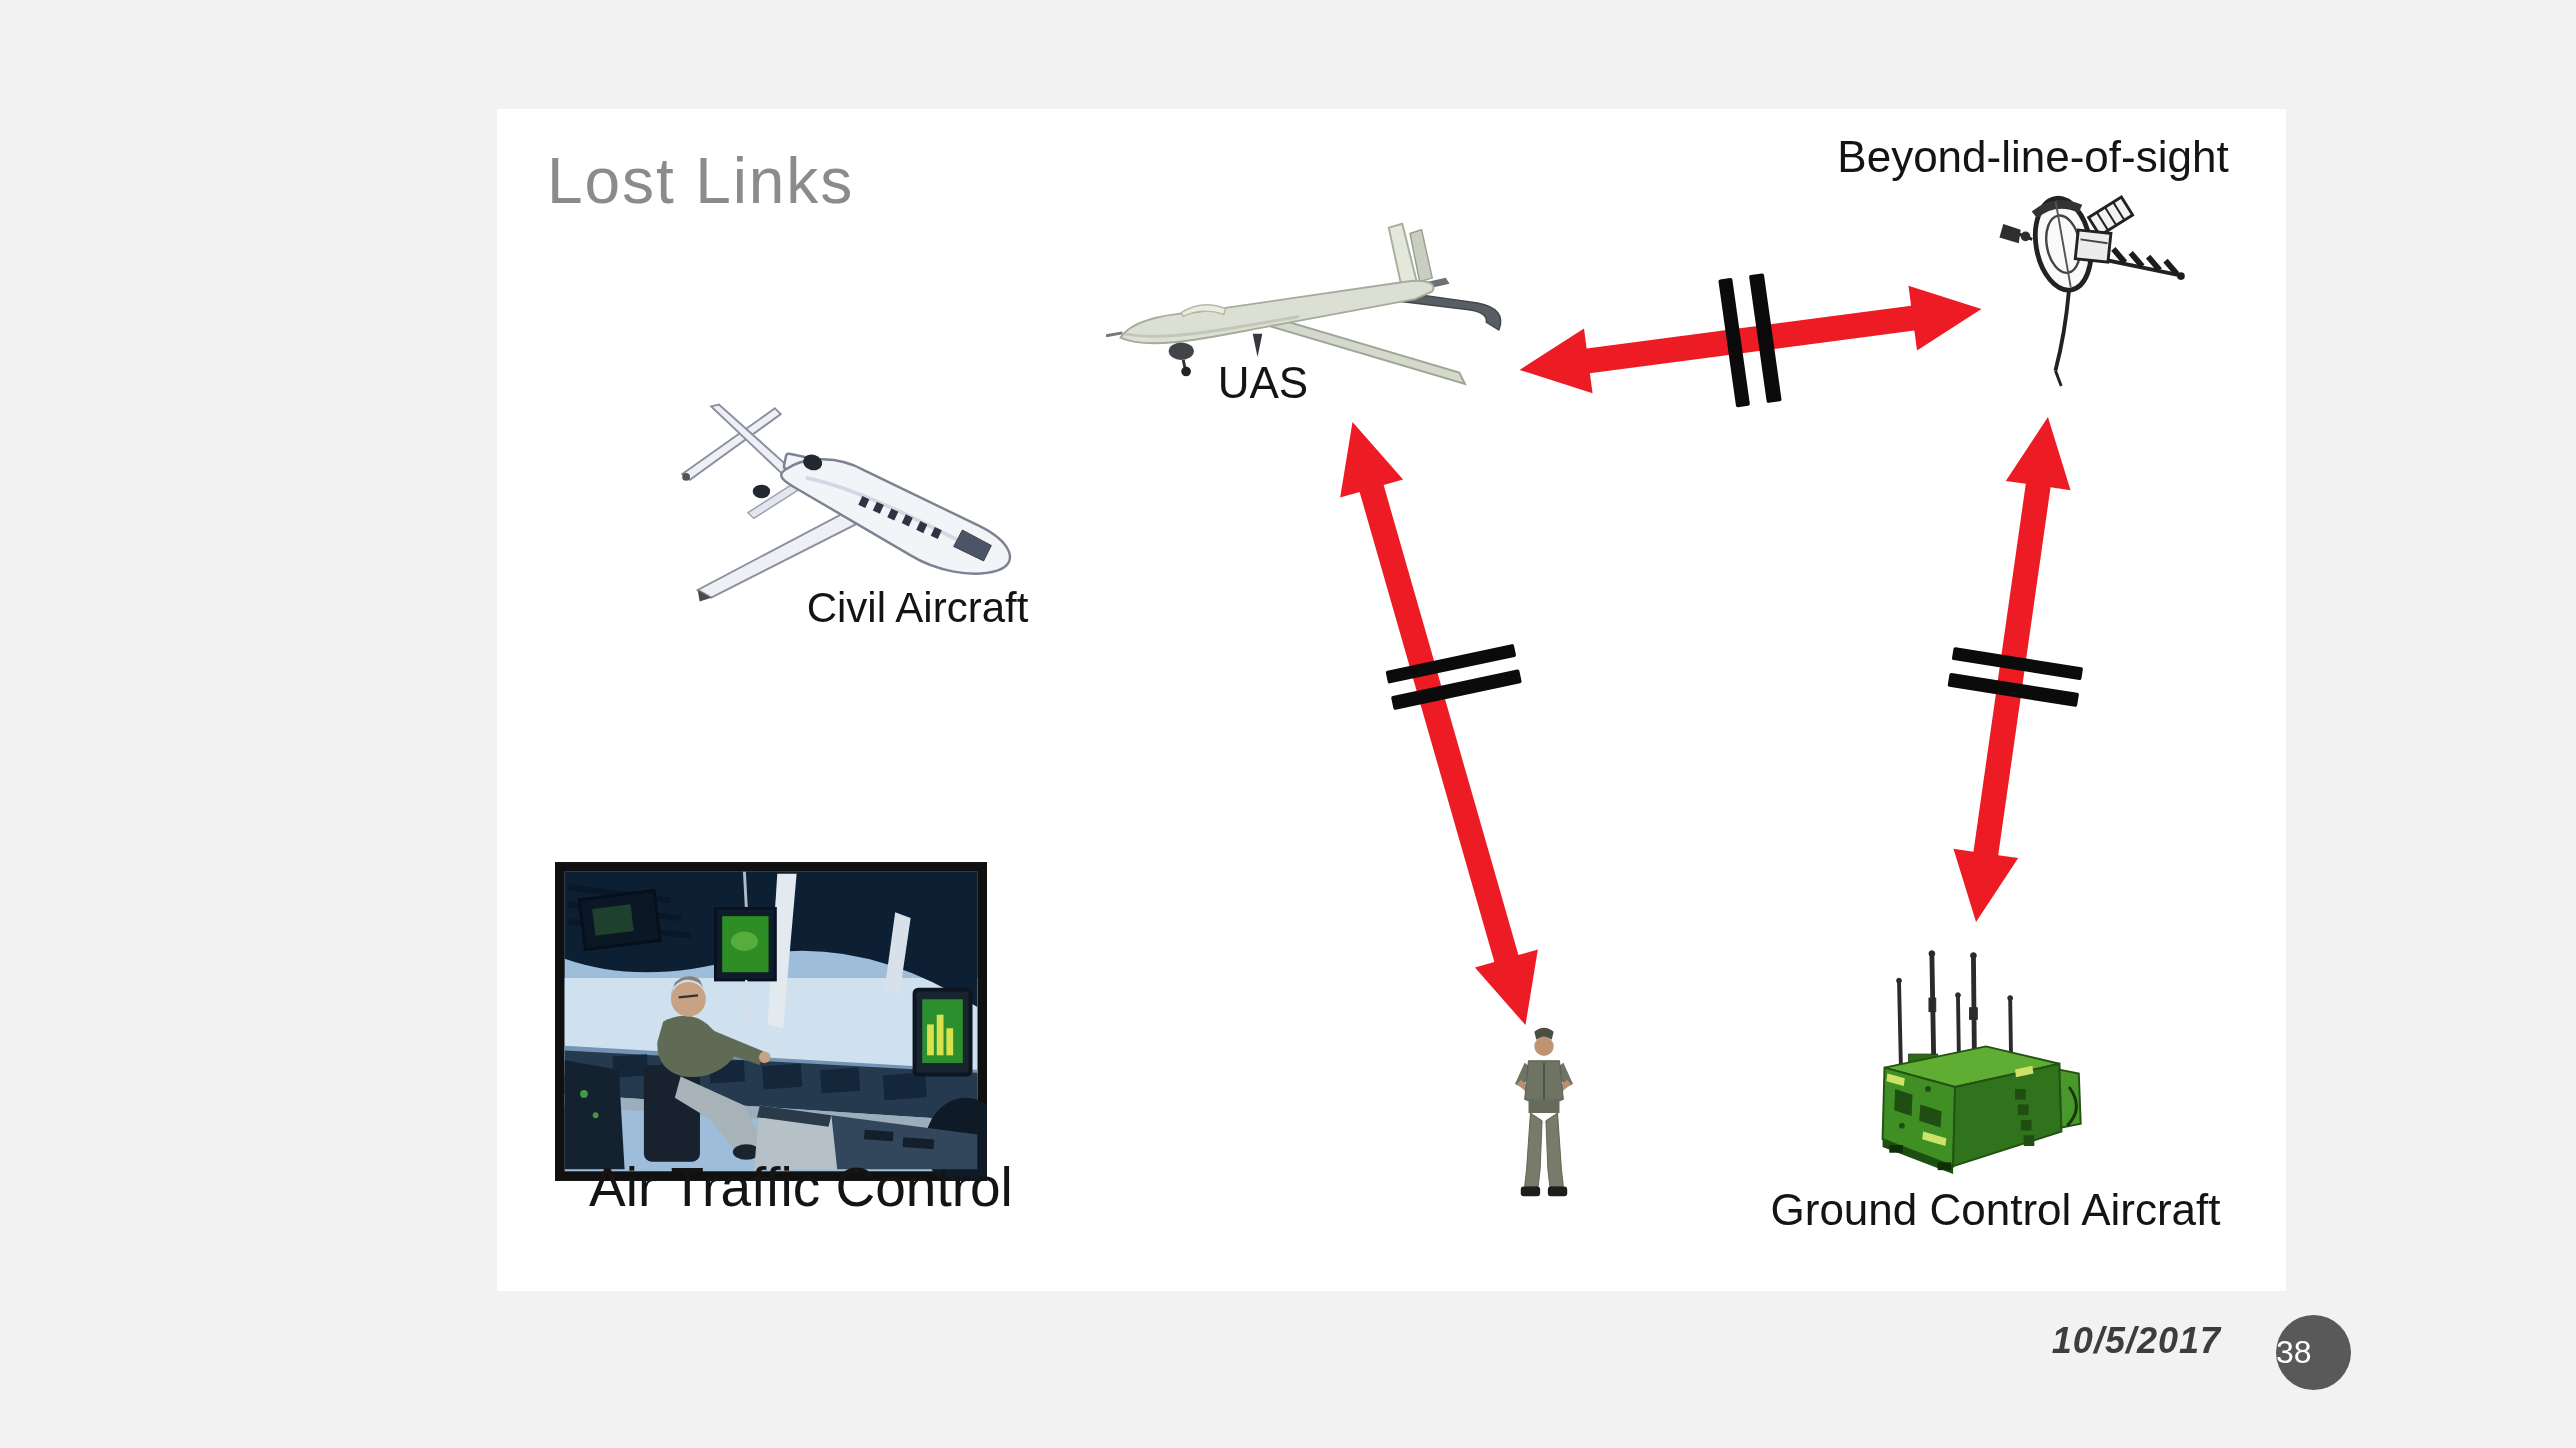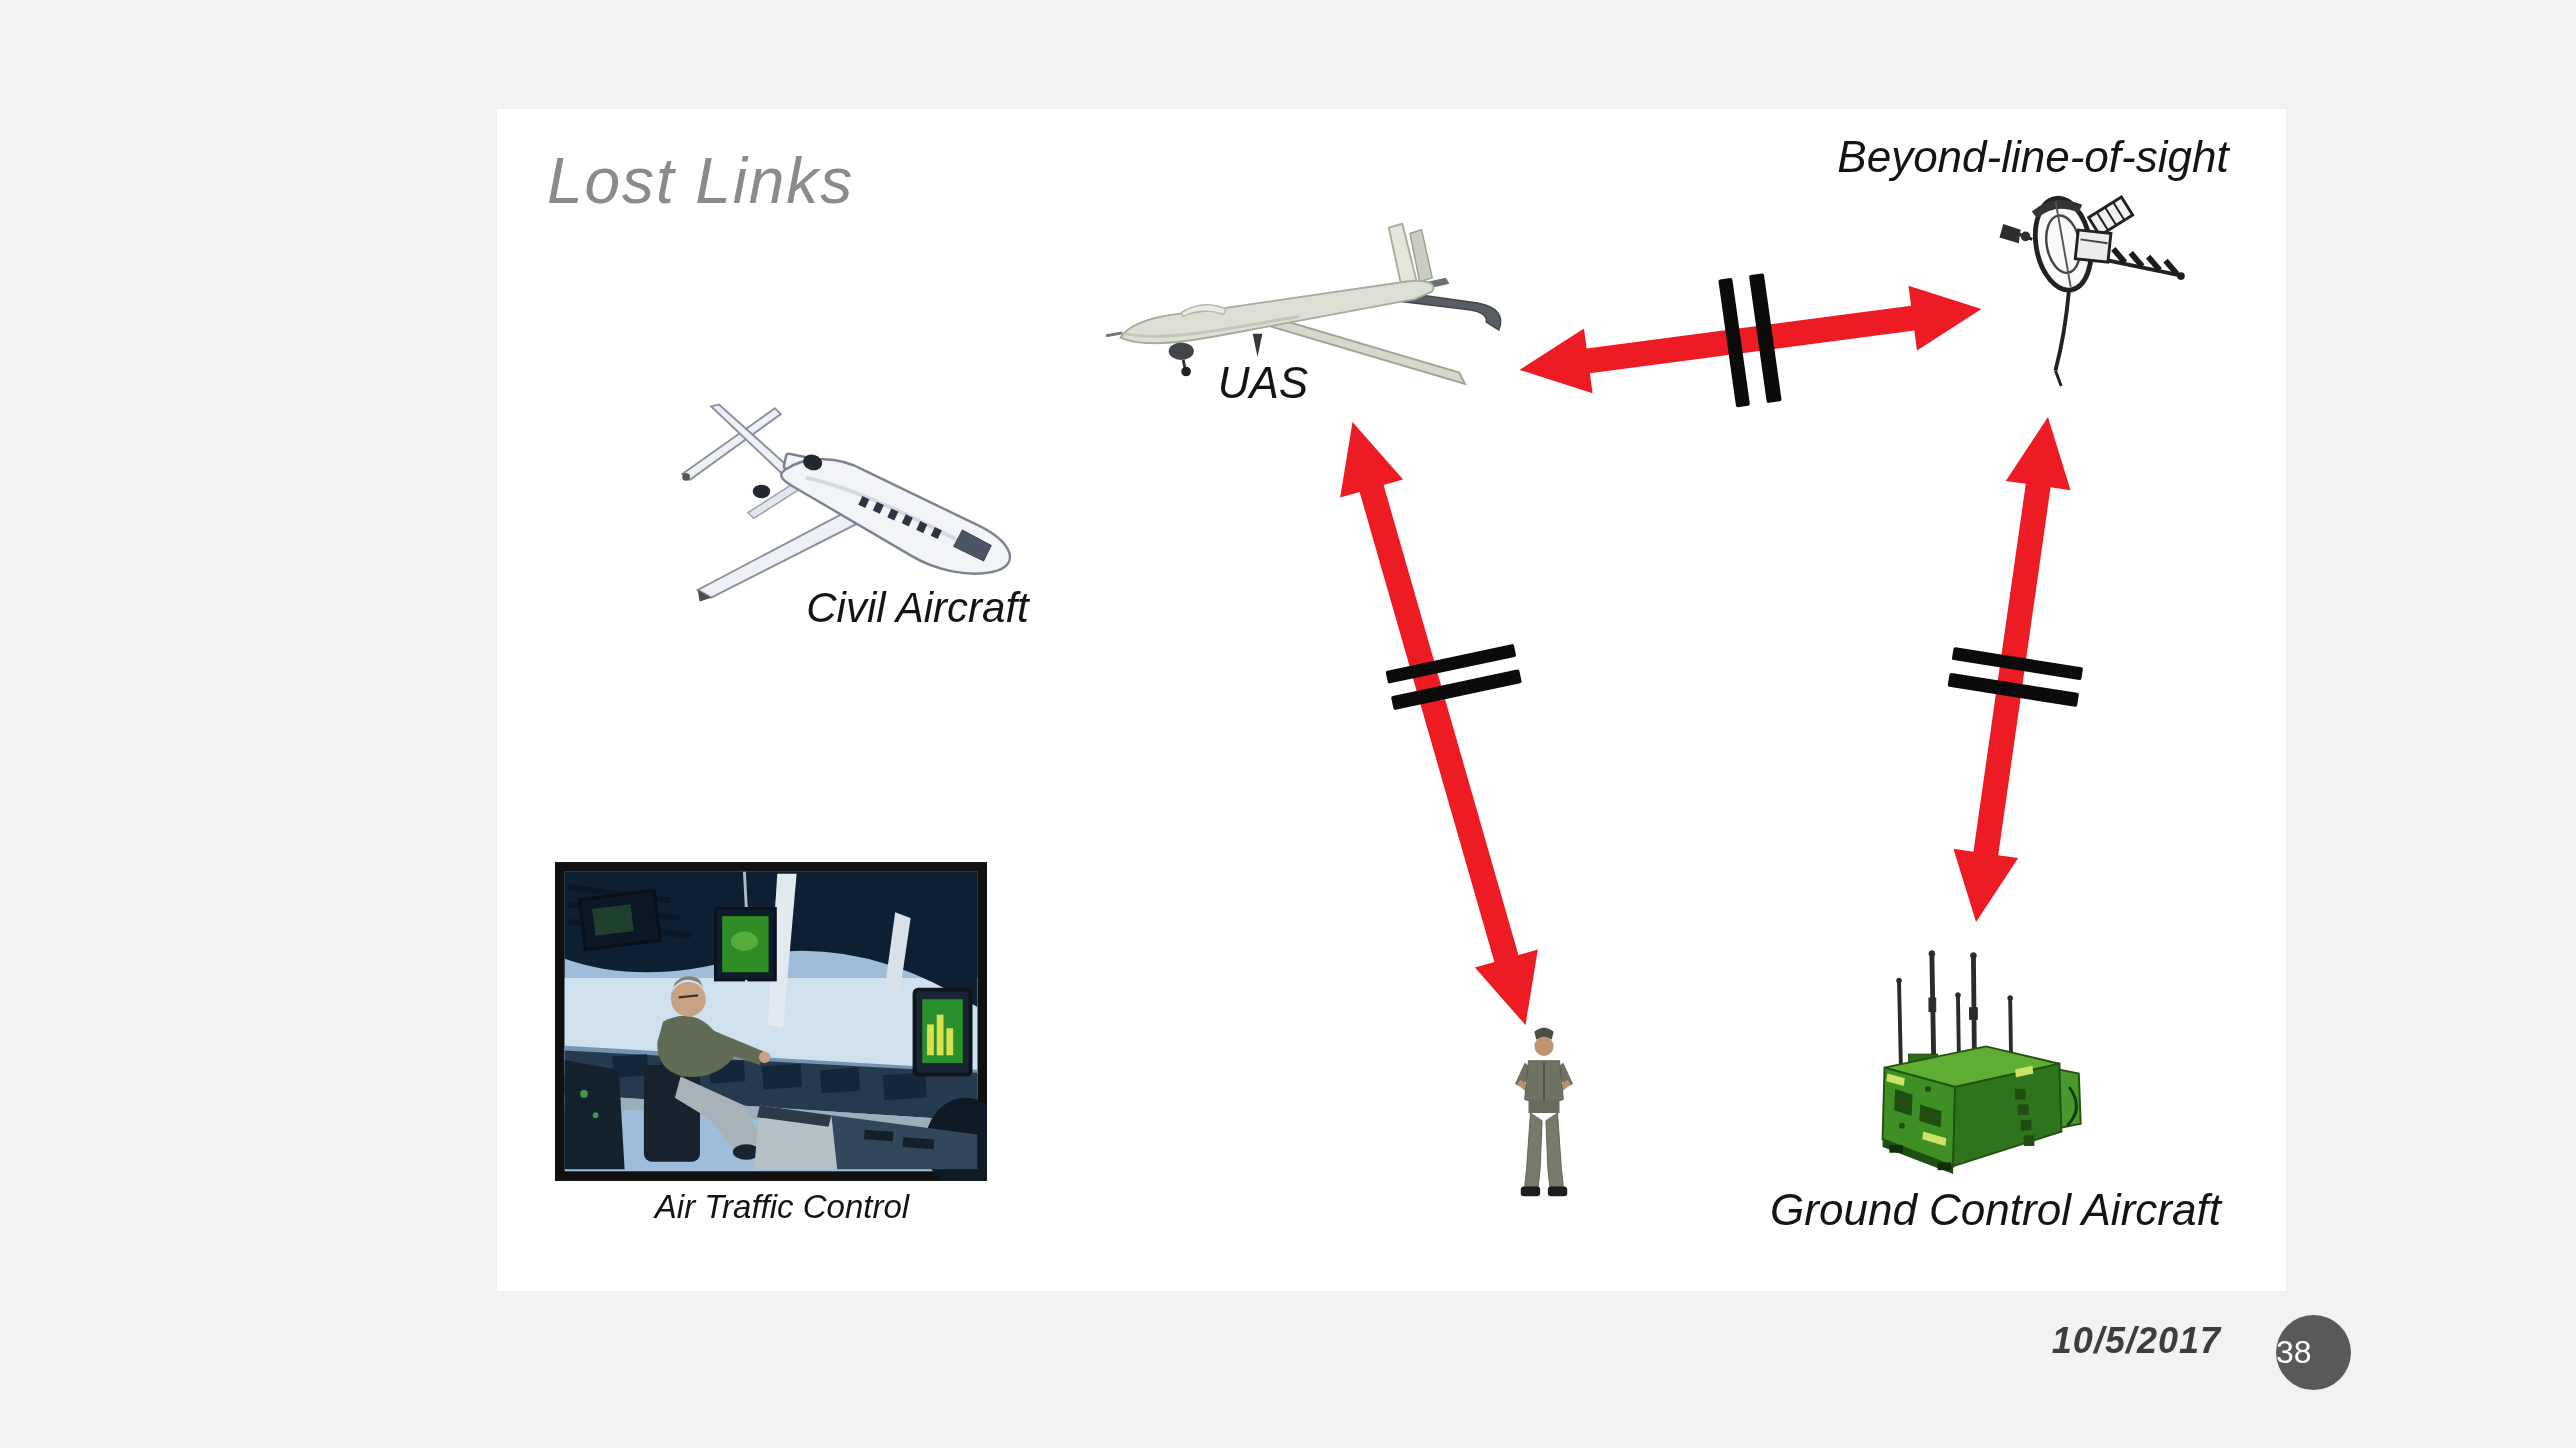--- a/index.html
+++ b/index.html
@@ -5,35 +5,34 @@
   html,body{margin:0;padding:0;}
   body{
     width:2576px;height:1449px;
     background:#f2f2f2;
     font-family:"Liberation Sans", sans-serif;
     position:relative;overflow:hidden;
   }
   .slide{
     position:absolute;left:497px;top:109px;width:1789px;height:1182px;
     background:#ffffff;
-    font-style:italic;
   }
   .abs{position:absolute;}
   .slide-title{
     left:50px;top:35px;
     font-size:64px;color:#8b8b8b;letter-spacing:1.9px;font-weight:400;
     white-space:nowrap;
   }
   .node-label{
     color:#141414;font-weight:400;text-align:center;white-space:nowrap;
   }
   .lbl-blos{left:1314px;top:23px;width:444px;font-size:44px;}
   .lbl-uas{left:708px;top:249px;width:116px;font-size:44px;}
   .lbl-civil{left:261px;top:475px;width:319px;font-size:42px;}
-  .lbl-atc{left:92px;top:1079px;width:386px;font-size:33px;}
+  .lbl-atc{left:92px;top:1046px;width:386px;font-size:55px;}
   .lbl-gcs{left:1262px;top:1076px;width:473px;font-size:44px;}
   .source-line{
     left:386px;top:1134px;width:753px;text-align:center;
     font-family:"Liberation Serif", serif;font-size:26px;color:#111;
     white-space:nowrap;
   }
   .arrow{position:absolute;transform-origin:center center;}
   .breaks{position:absolute;transform-origin:center center;}
   .breaks .bar{position:absolute;background:#0b0b0b;border-radius:1.9px;}
   .breaks.vert .bar{width:14.5px;height:129px;top:0;}

